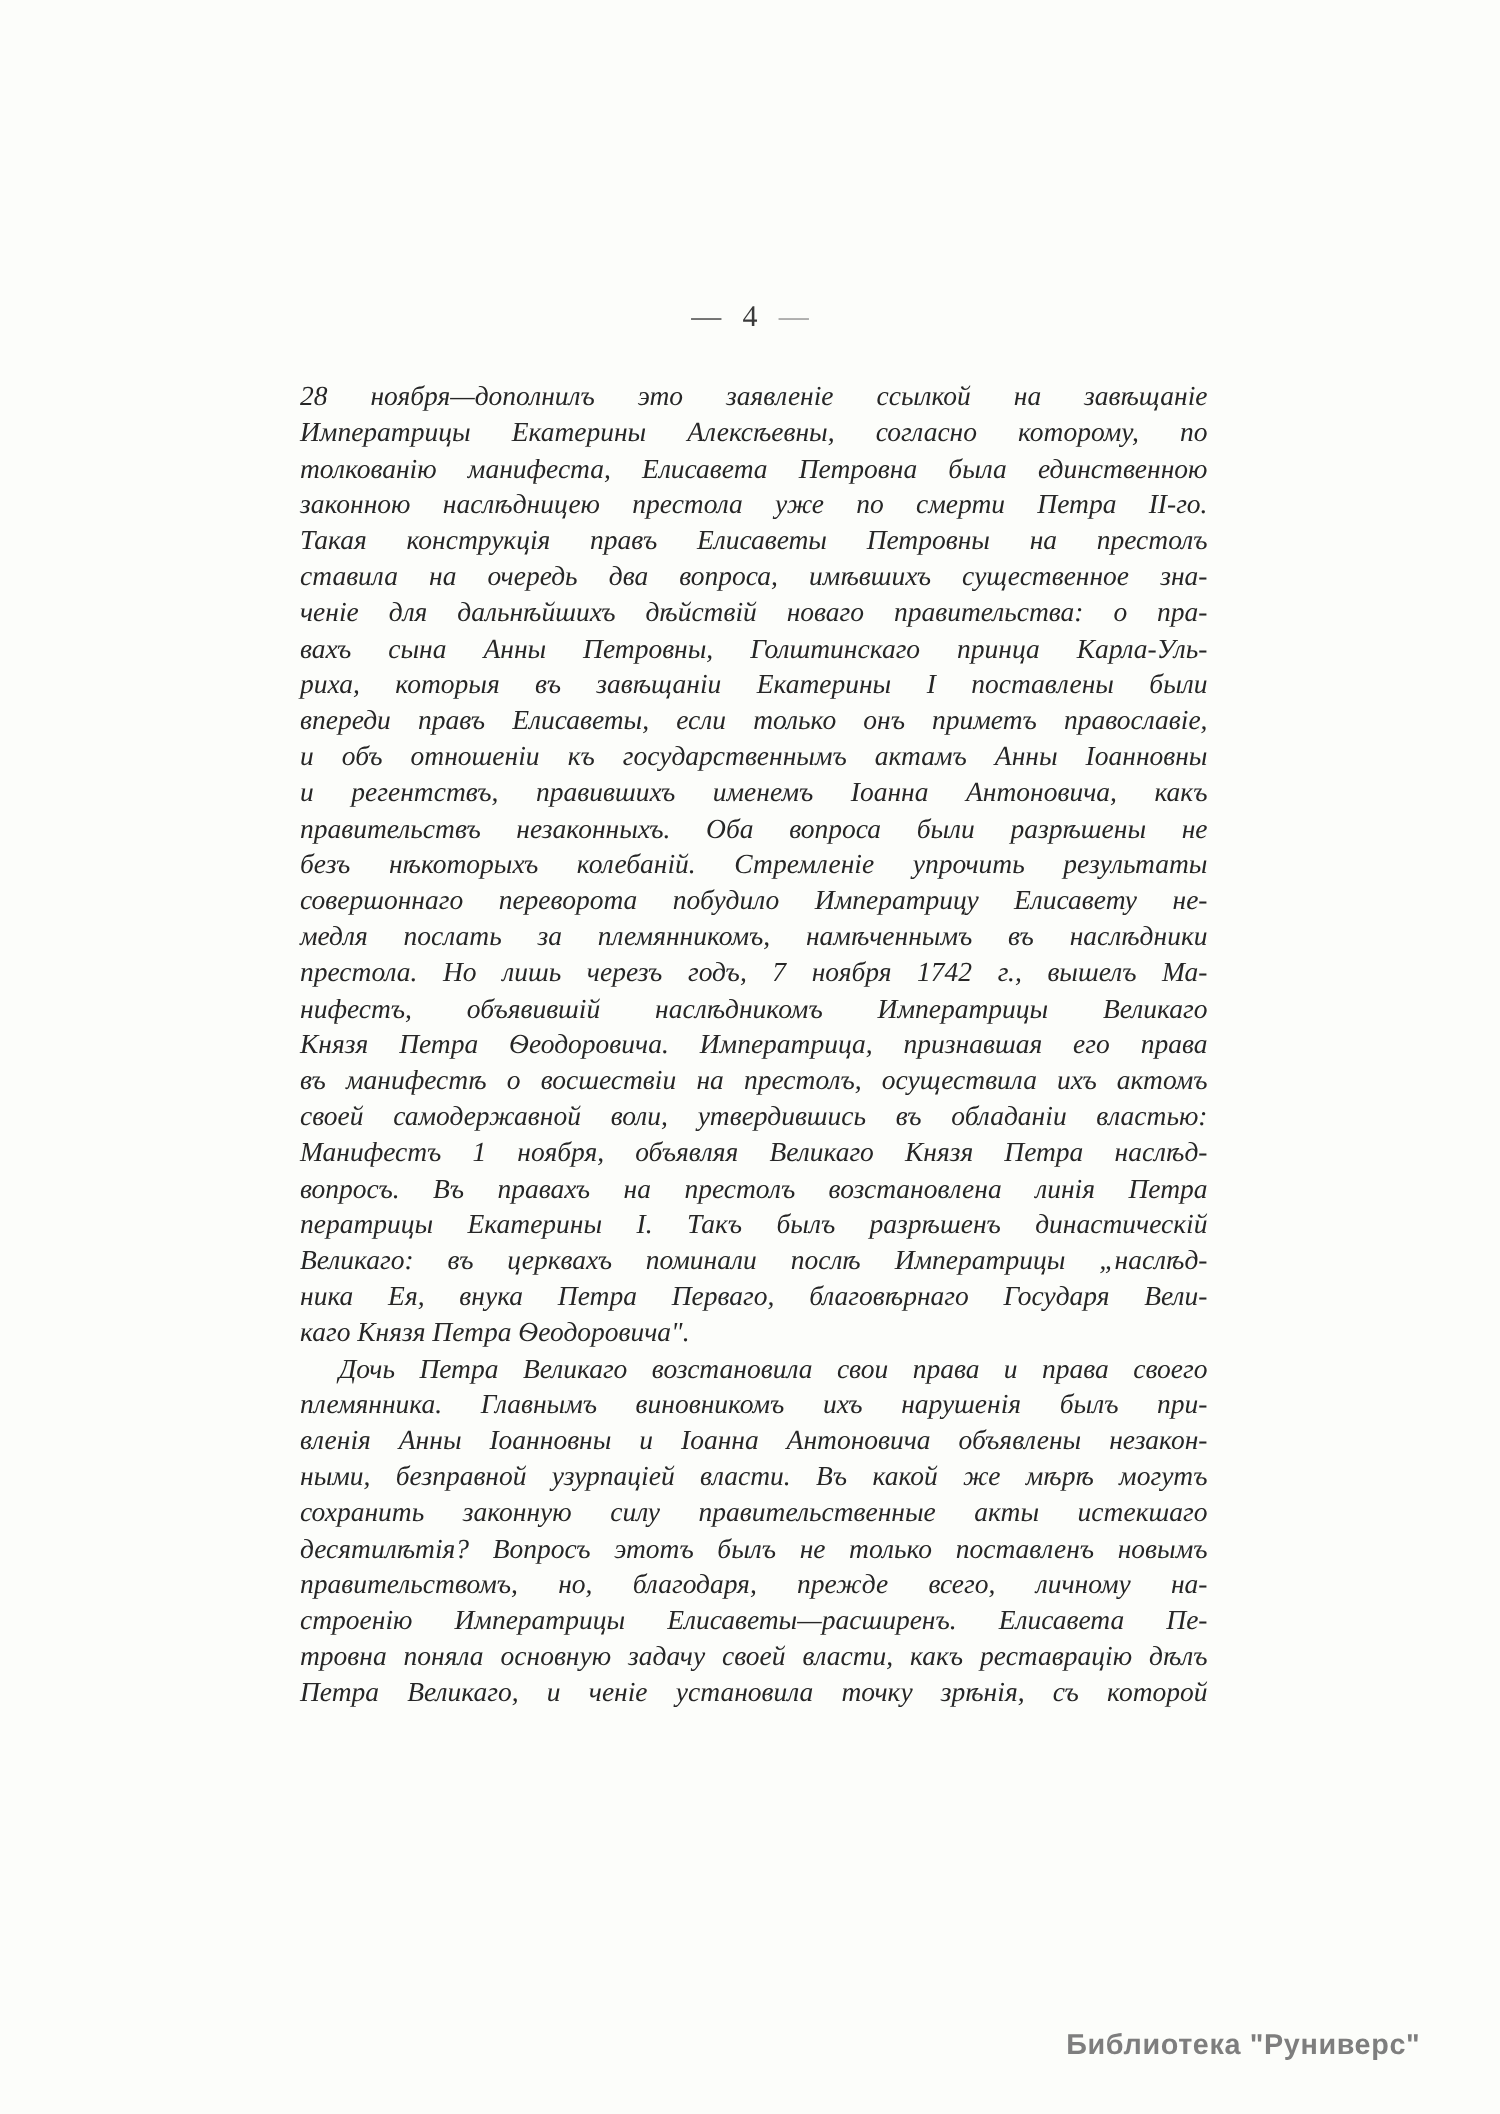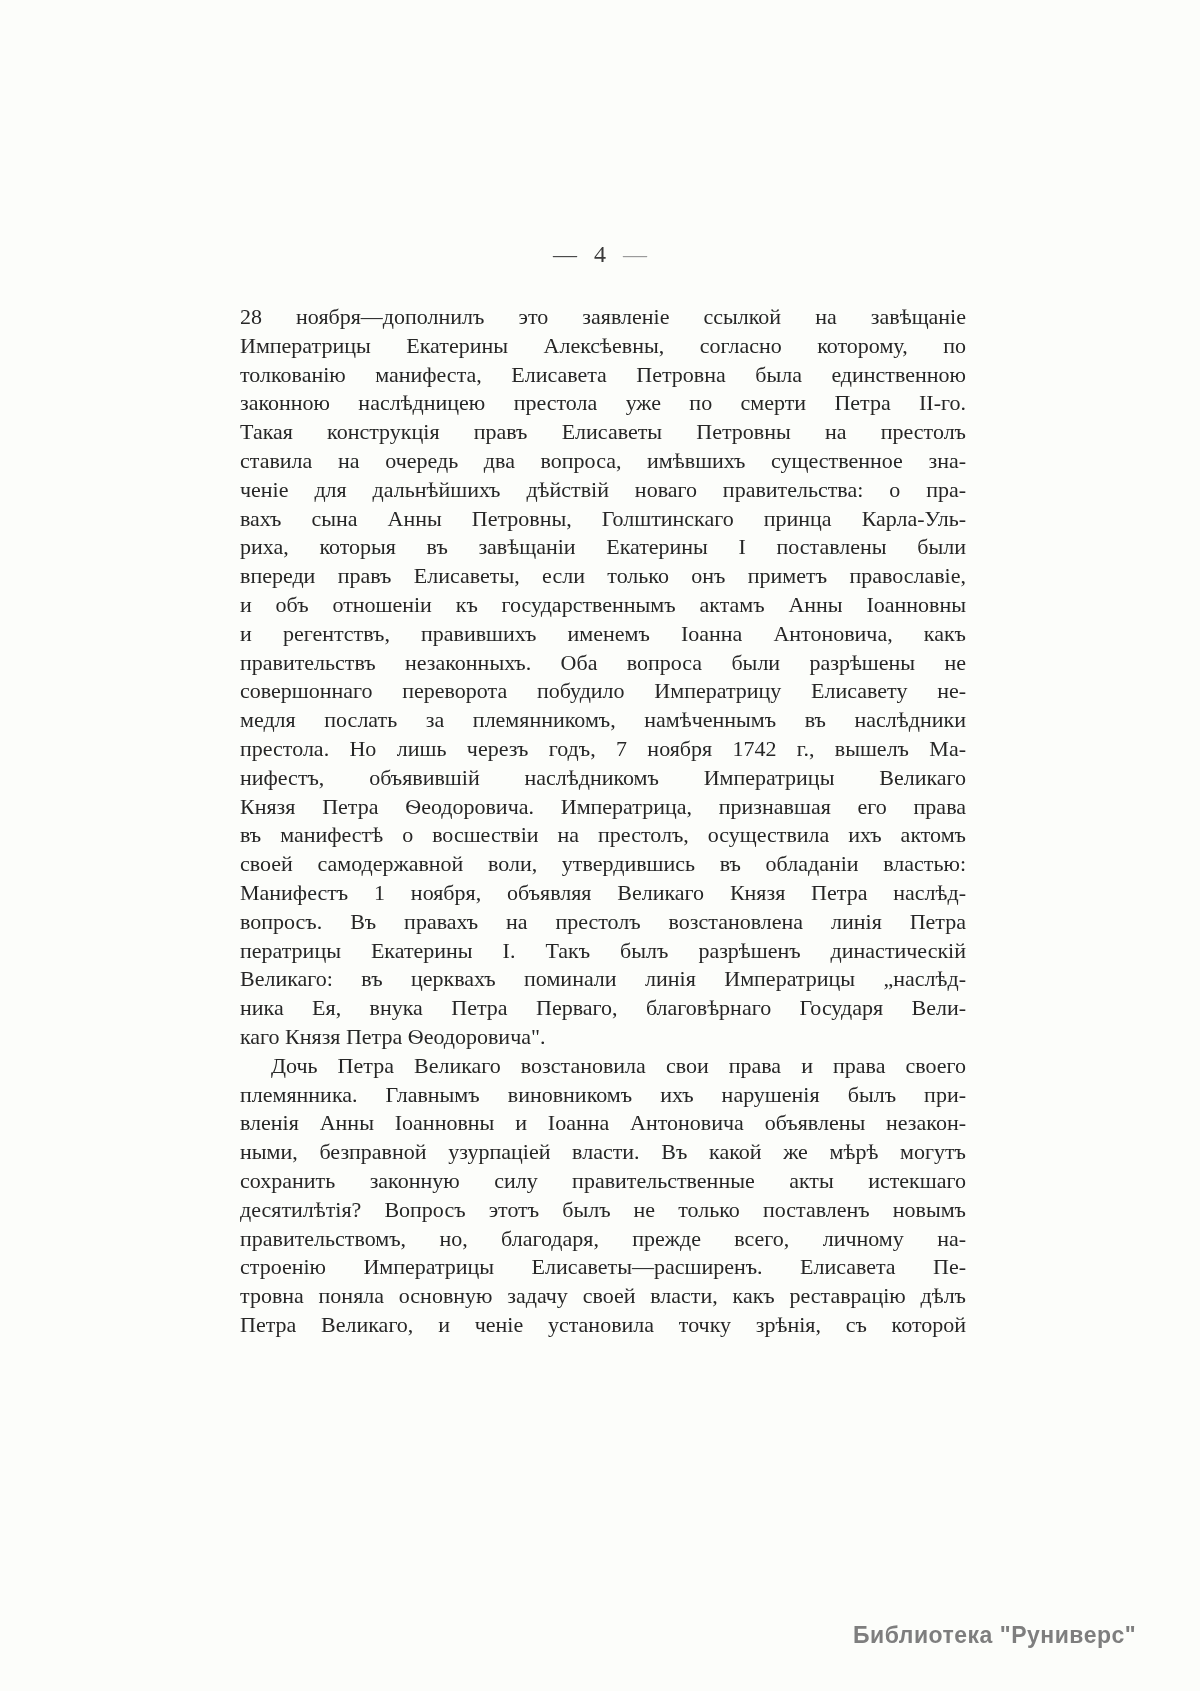--- a/index.html
+++ b/index.html
@@ -40,20 +40,21 @@
     width: 726px;
     font-size: 22px;
     line-height: 28.8px;
     color: #262626;
   }
   .line {
     text-align: justify;
     text-align-last: justify;
     height: 28.8px;
     overflow: visible;
+    font-style: italic;
   }
   .line.flush {
     text-align: left;
     text-align-last: left;
   }
   .line.indent {
     text-indent: 31px;
   }
   .watermark {
     position: absolute;
@@ -82,31 +83,32 @@
     <div class="line">законною наслѣдницею престола уже по смерти Петра II-го.</div>
     <div class="line">Такая конструкція правъ Елисаветы Петровны на престолъ</div>
     <div class="line">ставила на очередь два вопроса, имѣвшихъ существенное зна-</div>
     <div class="line">ченіе для дальнѣйшихъ дѣйствій новаго правительства: о пра-</div>
     <div class="line">вахъ сына Анны Петровны, Голштинскаго принца Карла-Уль-</div>
     <div class="line">риха, которыя въ завѣщаніи Екатерины I поставлены были</div>
     <div class="line">впереди правъ Елисаветы, если только онъ приметъ православіе,</div>
     <div class="line">и объ отношеніи къ государственнымъ актамъ Анны Іоанновны</div>
     <div class="line">и регентствъ, правившихъ именемъ Іоанна Антоновича, какъ</div>
     <div class="line">правительствъ незаконныхъ. Оба вопроса были разрѣшены не</div>
+    <div class="line">безъ нѣкоторыхъ колебаній. Стремленіе упрочить результаты</div>
     <div class="line">совершоннаго переворота побудило Императрицу Елисавету не-</div>
     <div class="line">медля послать за племянникомъ, намѣченнымъ въ наслѣдники</div>
     <div class="line">престола. Но лишь черезъ годъ, 7 ноября 1742 г., вышелъ Ма-</div>
     <div class="line">нифестъ, объявившій наслѣдникомъ Императрицы Великаго</div>
     <div class="line">Князя Петра Ѳеодоровича. Императрица, признавшая его права</div>
     <div class="line">въ манифестѣ о восшествіи на престолъ, осуществила ихъ актомъ</div>
     <div class="line">своей самодержавной воли, утвердившись въ обладаніи властью:</div>
     <div class="line">Манифестъ 1 ноября, объявляя Великаго Князя Петра наслѣд-</div>
     <div class="line">вопросъ. Въ правахъ на престолъ возстановлена линія Петра</div>
     <div class="line">ператрицы Екатерины I. Такъ былъ разрѣшенъ династическій</div>
-    <div class="line">Великаго: въ церквахъ поминали линія Императрицы „наслѣд-</div>
+    <div class="line">Великаго: въ церквахъ поминали послѣ Императрицы „наслѣд-</div>
     <div class="line">ника Ея, внука Петра Перваго, благовѣрнаго Государя Вели-</div>
     <div class="line flush">каго Князя Петра Ѳеодоровича".</div>
     <div class="line indent">Дочь Петра Великаго возстановила свои права и права своего</div>
     <div class="line">племянника. Главнымъ виновникомъ ихъ нарушенія былъ при-</div>
     <div class="line">вленія Анны Іоанновны и Іоанна Антоновича объявлены незакон-</div>
     <div class="line">ными, безправной узурпаціей власти. Въ какой же мѣрѣ могутъ</div>
     <div class="line">сохранить законную силу правительственные акты истекшаго</div>
     <div class="line">десятилѣтія? Вопросъ этотъ былъ не только поставленъ новымъ</div>
     <div class="line">правительствомъ, но, благодаря, прежде всего, личному на-</div>
     <div class="line">строенію Императрицы Елисаветы—расширенъ. Елисавета Пе-</div>

